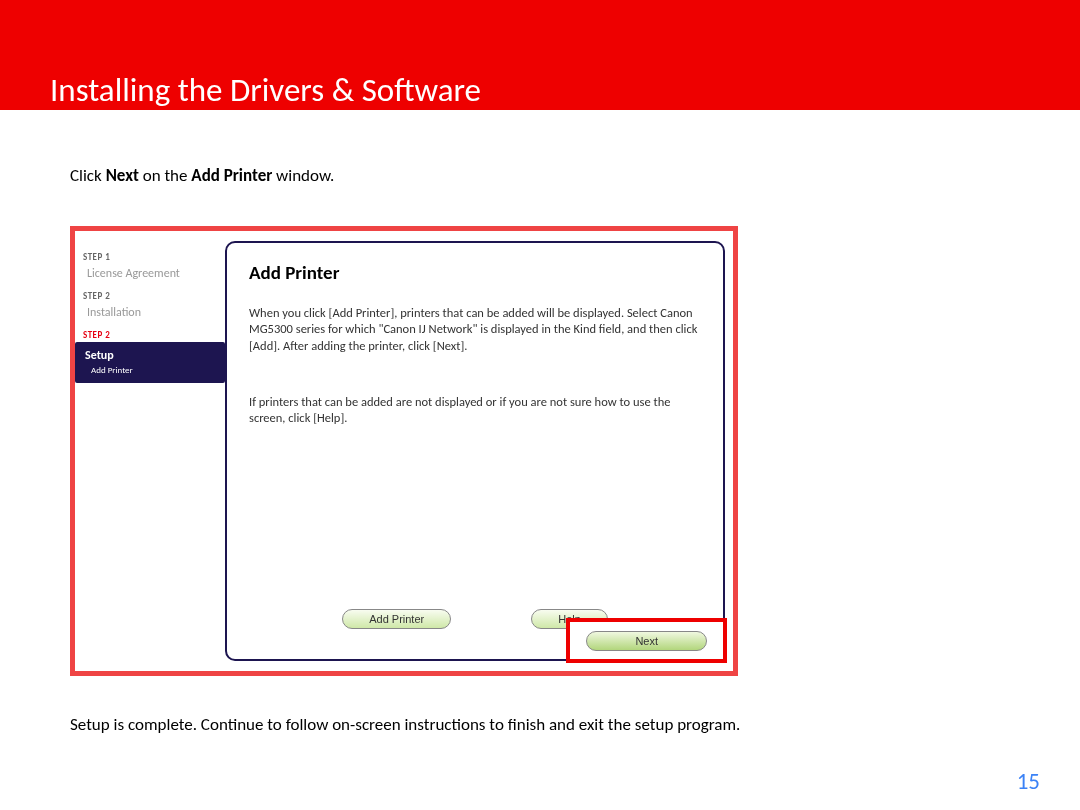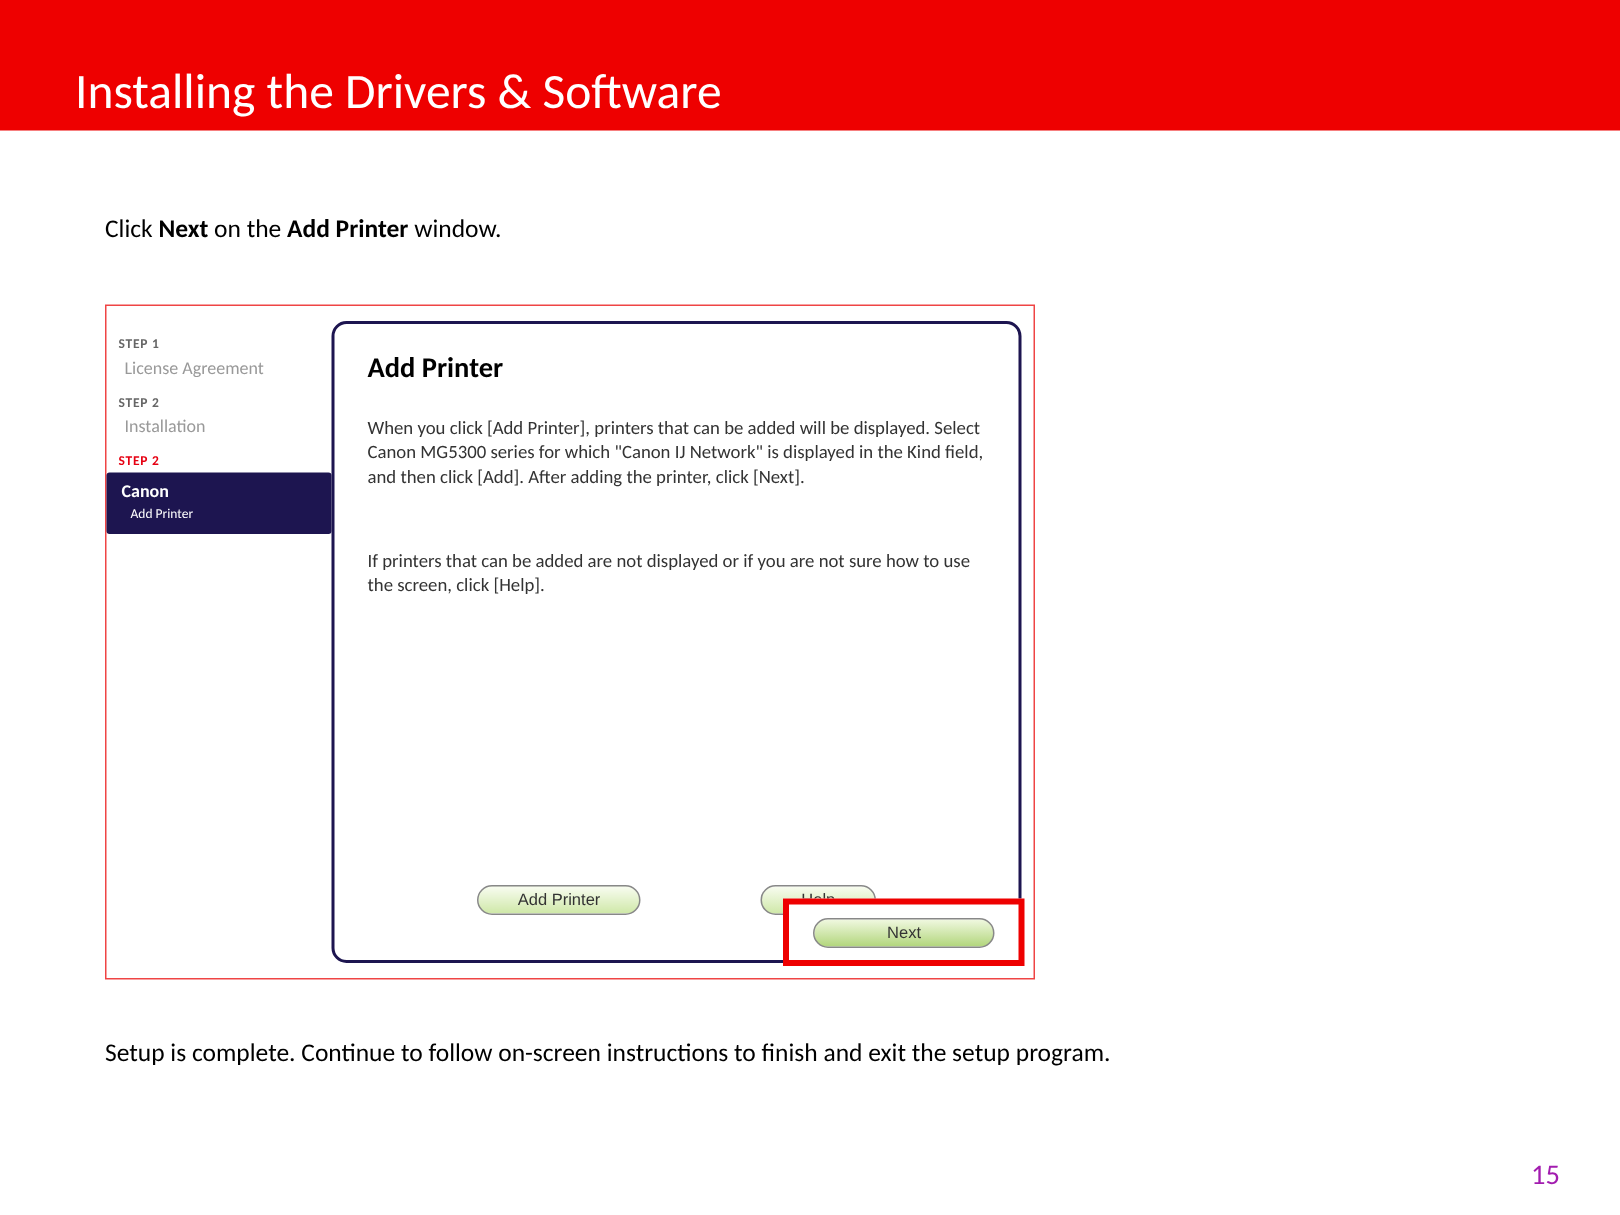--- a/index.html
+++ b/index.html
@@ -6,24 +6,24 @@
     body {
       font-family: Calibri, Arial, sans-serif;
       background: #fff;
       width: 1080px;
       height: 810px;
       overflow: hidden;
       position: relative;
     }
     .header {
       background: #ee0000;
-      height: 87px;
+      height: 110px;
       padding: 35px 50px 0 50px;
       display: flex;
-      align-items: center;
+      align-items: flex-end;
       justify-content: space-between;
     }
     .title {
       color: #fff;
       font-size: 33px;
       font-weight: 300;
     }
     .nav-buttons {
       display: flex;
       gap: 30px;
@@ -40,22 +40,22 @@
     }
     .content {
       padding: 55px 70px 0 70px;
     }
     .instruction {
       font-size: 17px;
       margin-bottom: 40px;
       color: #000;
     }
     .dialog-shot {
-      border: 1px solid #ef4444;
-      width: 620px;
+      border: 5px solid #ef4444;
+      width: 668px;
       height: 450px;
       display: flex;
       background: #fff;
       position: relative;
     }
     .sidebar {
       width: 150px;
       padding: 12px 0 0 8px;
       font-size: 11px;
     }
@@ -151,22 +151,22 @@
     }
     .post-text {
       margin-top: 38px;
       font-size: 17px;
       color: #000;
     }
     .page-number {
       position: absolute;
       right: 40px;
       bottom: 15px;
-      color: #a21caf;
-      font-size: 19px;
+      color: #3b82f6;
+      font-size: 23px;
     }
     .bold { font-weight: bold; }
   </style>
 </head>
 <body>
 
 <div class="header">
   <div class="title">Installing the Drivers &amp; Software</div>
 </div>
 
@@ -176,21 +176,21 @@
   </div>
 
   <div class="dialog-shot">
     <div class="sidebar">
       <div class="step-label">STEP 1</div>
       <div class="step-name">License Agreement</div>
       <div class="step-label">STEP 2</div>
       <div class="step-name">Installation</div>
       <div class="step-label active">STEP 2</div>
       <div class="step-active-box">
-        <div class="st">Canon</div>
+        <div class="st">Setup</div>
         <div class="sub">Add Printer</div>
       </div>
     </div>
     <div class="dialog-body">
       <div class="dialog-heading">Add Printer</div>
       <div class="dialog-text">When you click [Add Printer], printers that can be added will be displayed. Select Canon MG5300 series for which "Canon IJ Network" is displayed in the Kind field, and then click [Add]. After adding the printer, click [Next].</div>
       <div class="dialog-text" style="margin-top:40px;">If printers that can be added are not displayed or if you are not sure how to use the screen, click [Help].</div>
       <div class="button-row">
         <button class="mac-btn">Add Printer</button>
         <button class="mac-btn">Help</button>

